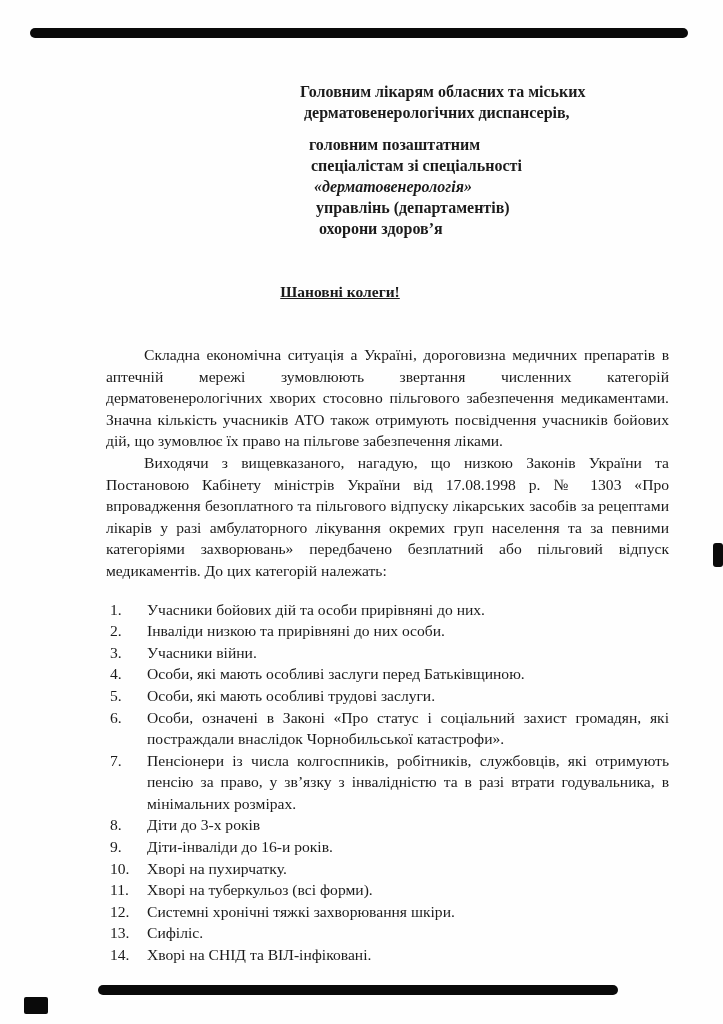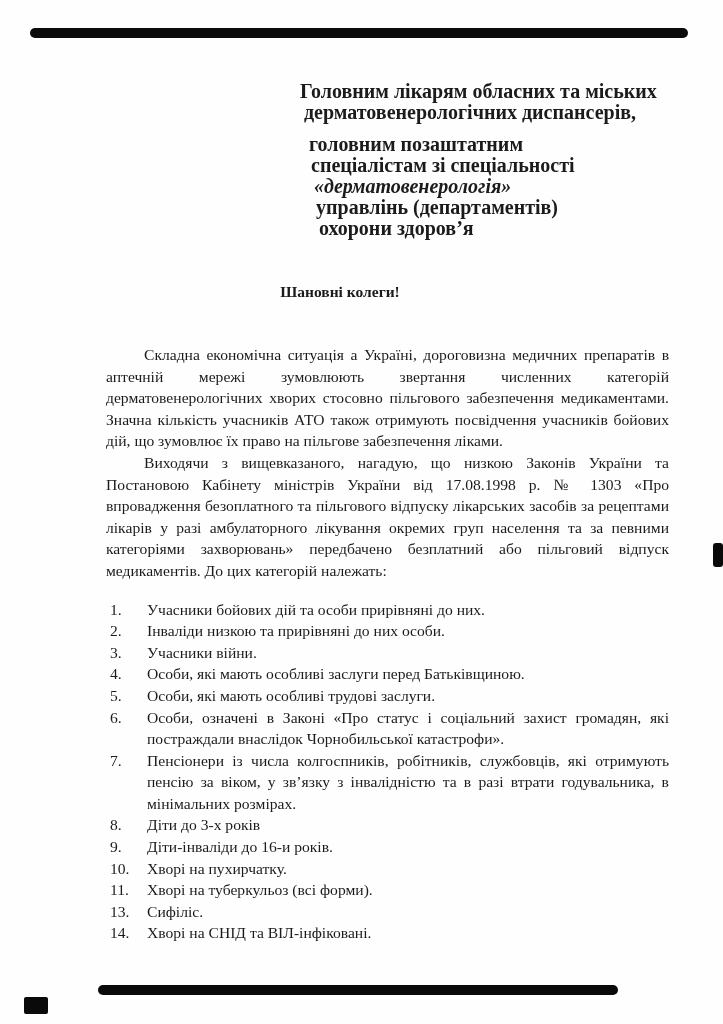--- a/index.html
+++ b/index.html
@@ -21,40 +21,41 @@
   .artifact-top    { left: 30px;  top: 28px;  width: 658px; height: 10px; border-radius: 5px; }
   .artifact-bottom { left: 98px;  top: 985px; width: 520px; height: 10px; border-radius: 5px; }
   .artifact-corner { left: 24px;  top: 997px; width: 24px;  height: 17px; border-radius: 2px; }
   .artifact-right  { left: 713px; top: 543px; width: 10px;  height: 24px; border-radius: 3px; }
 
   
   .recipient-block {
     position: absolute;
     left: 300px; top: 81px;
     font-weight: bold;
-    font-size: 20px;
+    font-size: 16px;
     line-height: 21px;
     white-space: nowrap;
   }
   .recipient-line:nth-child(2) { margin-left: 4px; }
   .recipient-line:nth-child(3) { margin-left: 9px; margin-top: 11px; }
   .recipient-line:nth-child(4) { margin-left: 11px; }
   .recipient-line:nth-child(5) { margin-left: 14px; font-style: italic; }
   .recipient-line:nth-child(6) { margin-left: 16px; }
   .recipient-line:nth-child(7) { margin-left: 19px; }
   .recipient-line:nth-child(8) { margin-left: 26px; }
 
   .salutation {
     position: absolute;
     left: 70px; top: 283px;
     width: 598px;
     padding-right: 58px;
     text-align: center;
     font-weight: bold;
     font-size: 15.5px;
+    text-decoration: underline;
   }
 
   .body-column {
     position: absolute;
     left: 70px; top: 344px;
     width: 599px;
     font-size: 15.6px;
     line-height: 21.6px;
   }
   .para {
@@ -111,37 +112,41 @@
       <div class="list-row">
         <span class="list-number">5.</span>
         <div class="list-text">Особи, які мають особливі трудові заслуги.</div>
       </div>
       <div class="list-row">
         <span class="list-number">6.</span>
         <div class="list-text">Особи, означені в Законі «Про статус і соціальний захист громадян, які постраждали внаслідок Чорнобильської катастрофи».</div>
       </div>
       <div class="list-row">
         <span class="list-number">7.</span>
-        <div class="list-text">Пенсіонери із числа колгоспників, робітників, службовців, які отримують пенсію за віком, у зв’язку з інвалідністю та в разі втрати годувальника, в мінімальних розмірах.</div>
+        <div class="list-text">Пенсіонери із числа колгоспників, робітників, службовців, які отримують пенсію за право, у зв’язку з інвалідністю та в разі втрати годувальника, в мінімальних розмірах.</div>
       </div>
       <div class="list-row">
         <span class="list-number">8.</span>
         <div class="list-text">Діти до 3-х років</div>
       </div>
       <div class="list-row">
         <span class="list-number">9.</span>
         <div class="list-text">Діти-інваліди до 16-и років.</div>
       </div>
       <div class="list-row">
         <span class="list-number">10.</span>
         <div class="list-text">Хворі на пухирчатку.</div>
       </div>
       <div class="list-row">
         <span class="list-number">11.</span>
         <div class="list-text">Хворі на туберкульоз (всі форми).</div>
+      </div>
+      <div class="list-row">
+        <span class="list-number">12.</span>
+        <div class="list-text">Системні хронічні тяжкі захворювання шкіри.</div>
       </div>
       <div class="list-row">
         <span class="list-number">13.</span>
         <div class="list-text">Сифіліс.</div>
       </div>
       <div class="list-row">
         <span class="list-number">14.</span>
         <div class="list-text">Хворі на СНІД та ВІЛ-інфіковані.</div>
       </div>
     </div>

